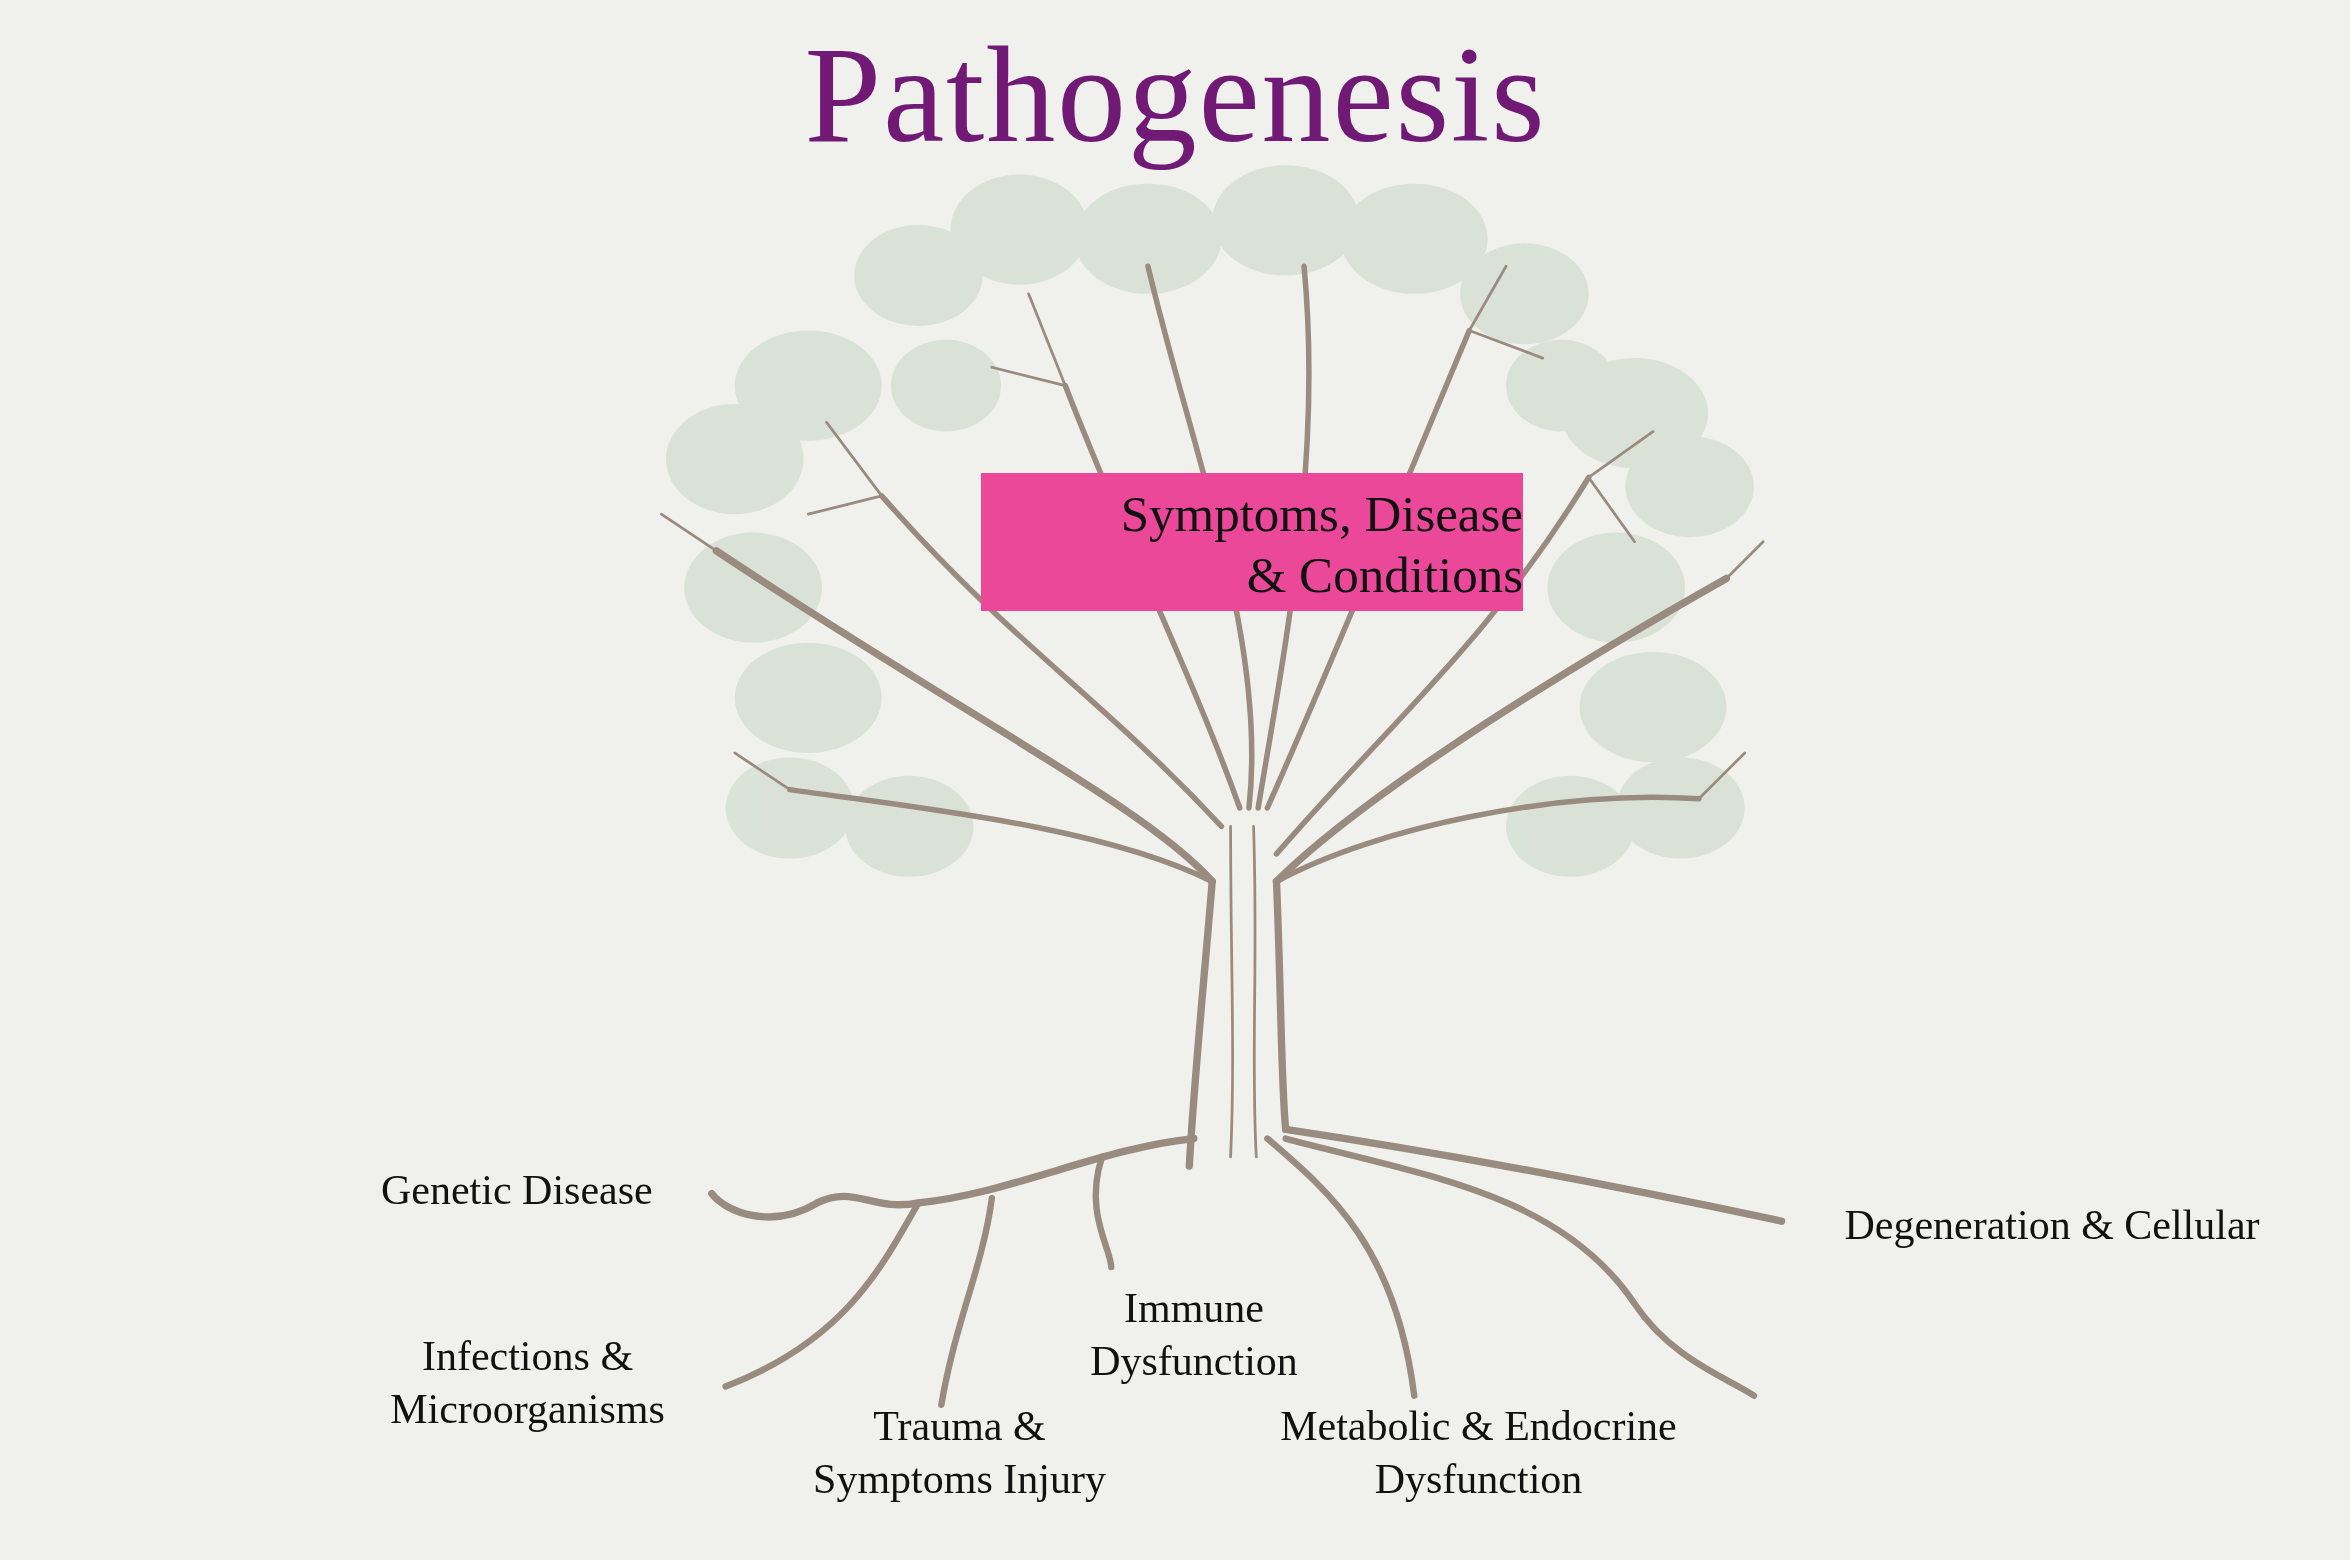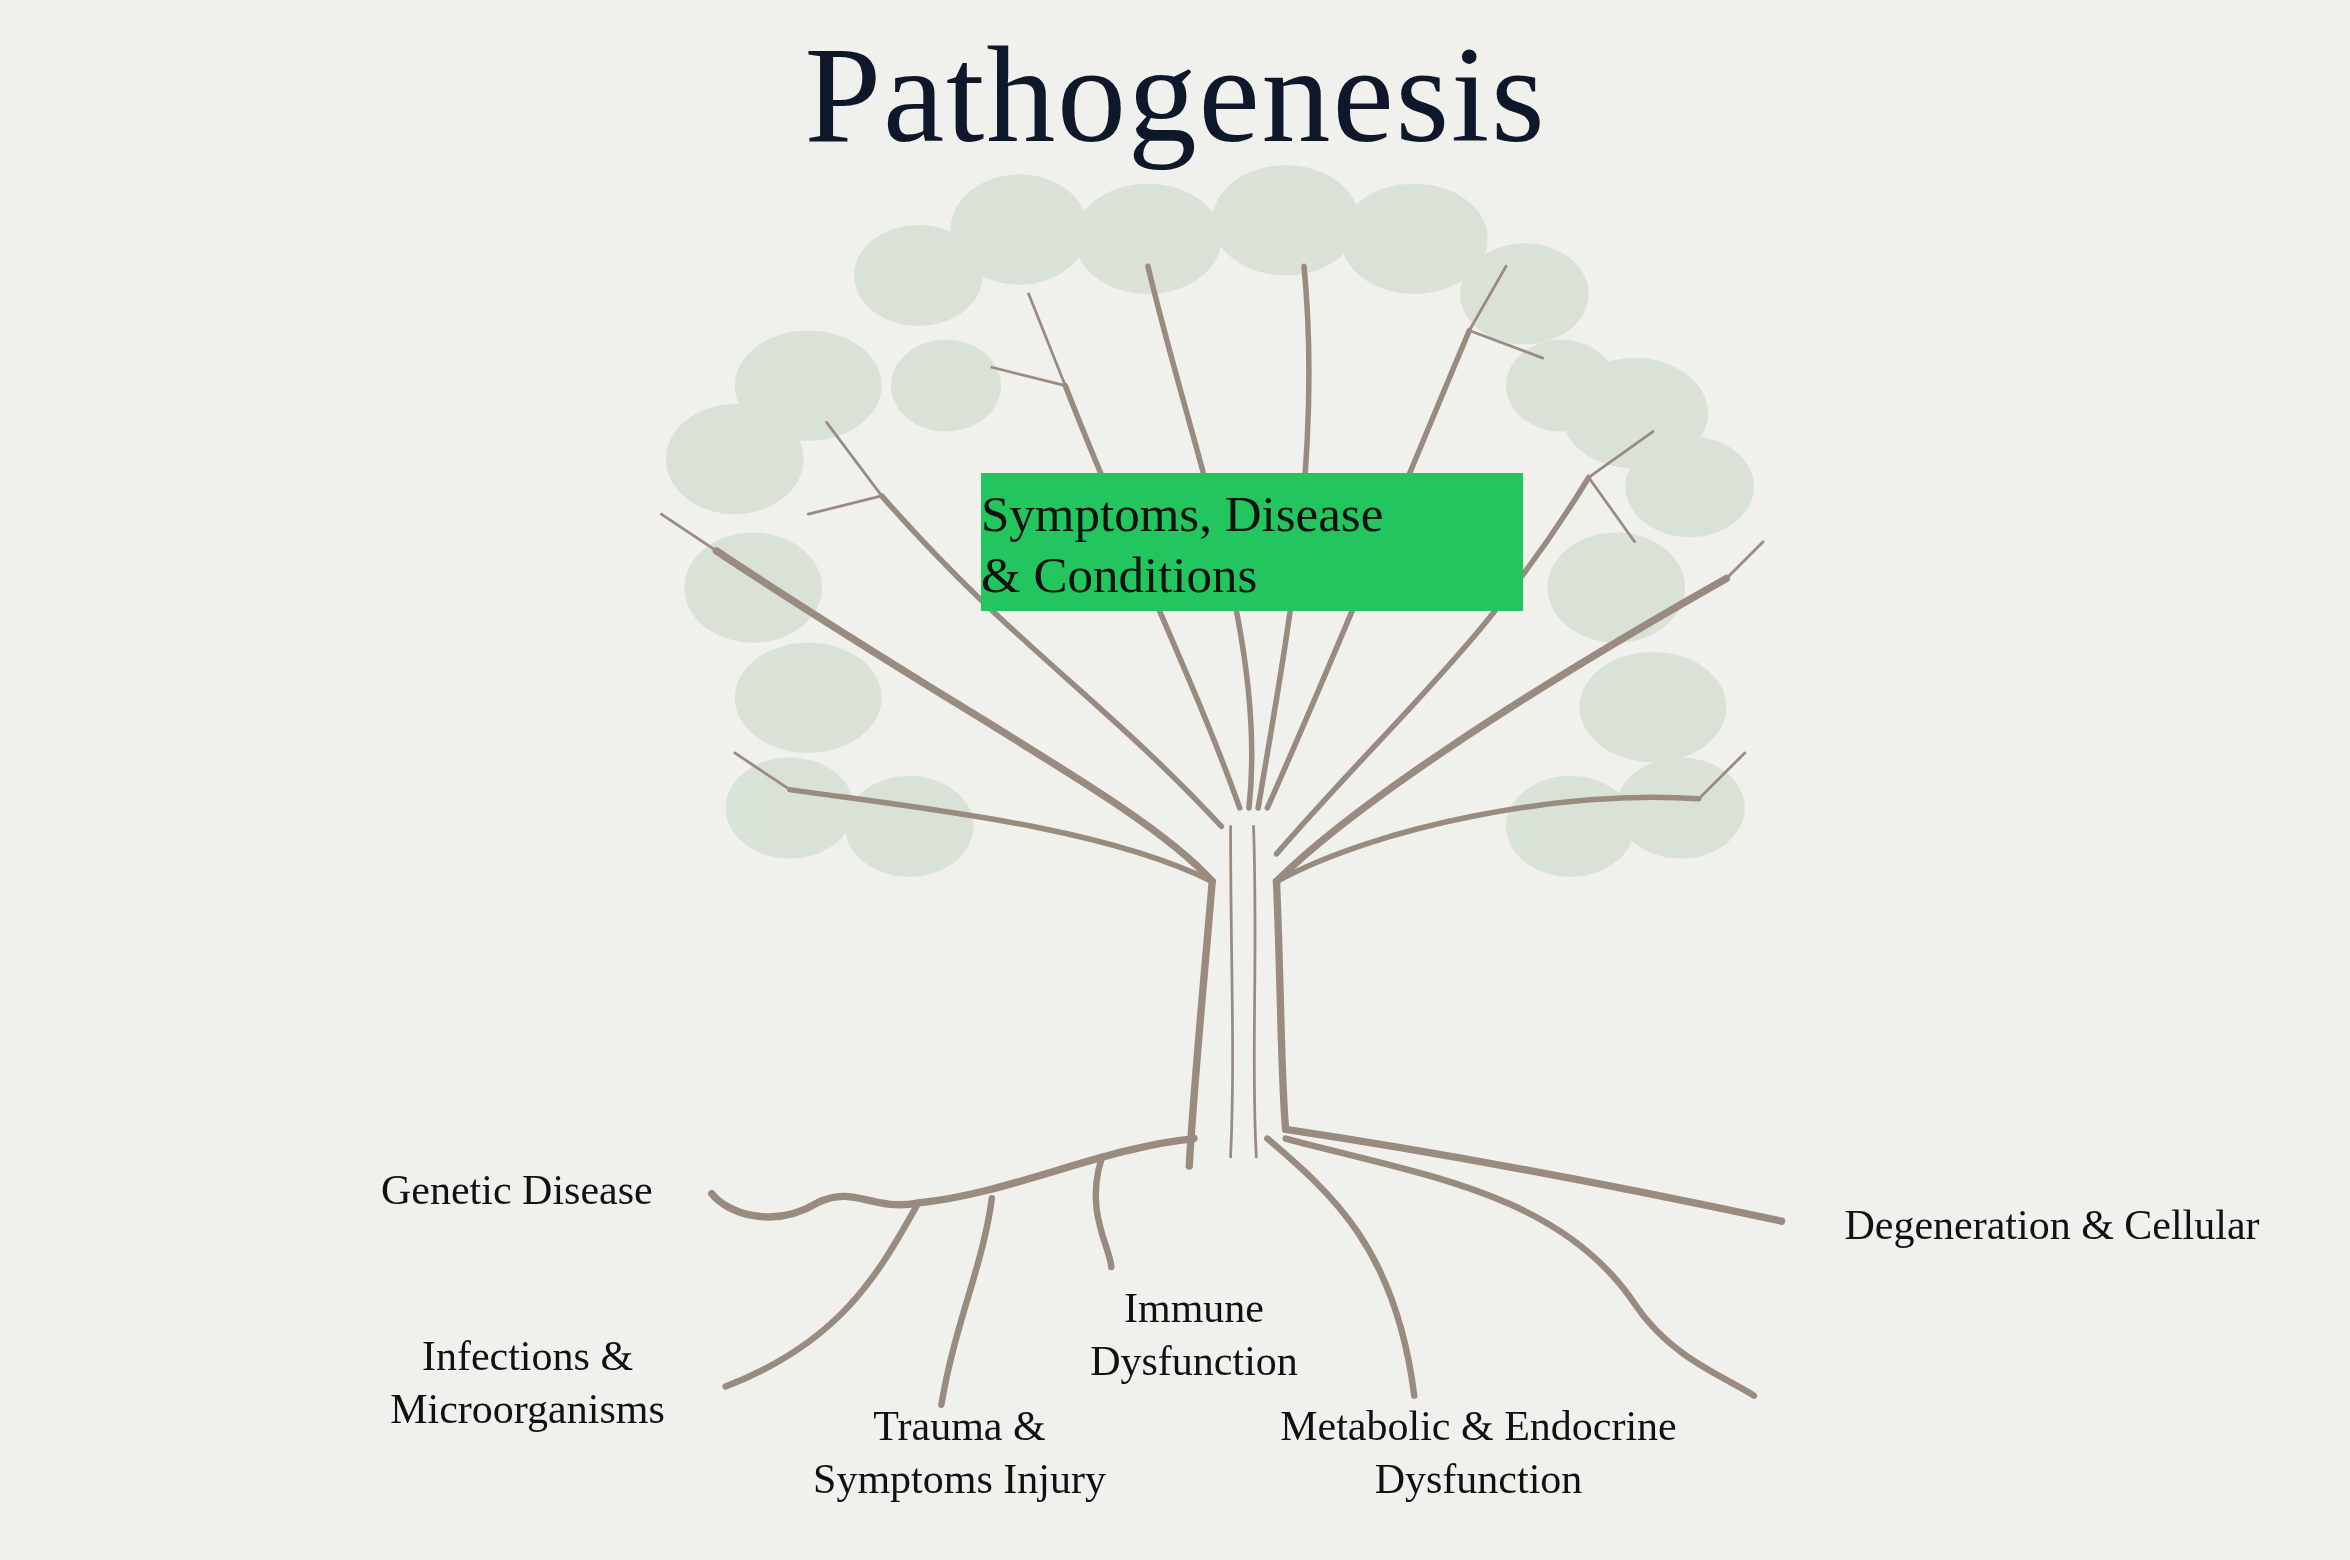--- a/index.html
+++ b/index.html
@@ -12,28 +12,28 @@
     color: #111;
   }
   .title {
     position: absolute;
     left: 0; width: 2351px; top: 16.5px;
     text-align: center;
     font-family: "Liberation Serif", "DejaVu Serif", serif;
     font-size: 138px;
     letter-spacing: 1.8px;
     line-height: 156px;
-    color: #0f172a;
+    color: #701a75;
   }
   svg.tree { position: absolute; left: 0; top: 0; }
   .crown-label {
     position: absolute;
     left: 981px; top: 473px; width: 542px; height: 138px;
-    background: #22c55e;
-    text-align: left;
+    background: #ec4899;
+    text-align: right;
     font-family: "Liberation Serif", "DejaVu Serif", serif;
     font-size: 51px; line-height: 61px;
     padding-top: 11px;
     box-sizing: border-box;
   }
   .root-label {
     position: absolute;
     text-align: center;
     font-family: "Liberation Serif", "DejaVu Serif", serif;
     font-size: 42px;

